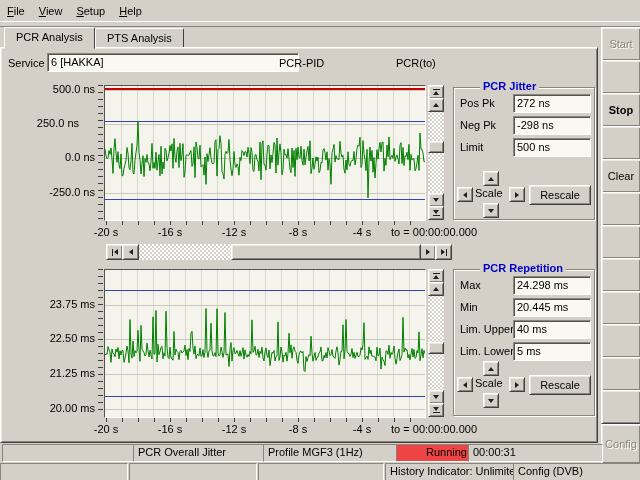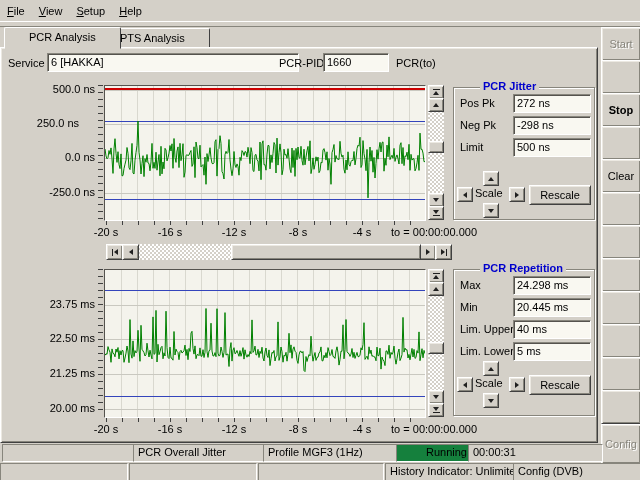--- a/index.html
+++ b/index.html
@@ -10,21 +10,21 @@
     box-shadow:inset 1px 1px 0 #ece9e2, inset -1px -1px 0 #87857c;}
   .sunken{background:#f9f8f1;border:1px solid;border-color:#87857c #fff #fff #87857c;
     box-shadow:inset 1px 1px 0 #55534e;}
   
   .menubar{position:absolute;left:0;top:0;width:640px;height:21px;display:flex;align-items:center;}
   .menu-item{padding:2px 7px;cursor:default;}
   .menu-edge{position:absolute;left:0;top:21px;width:640px;height:4px;
     border-top:1px solid #fff;border-bottom:1px solid #87857c;}
   .tab{position:absolute;background:#d4d0c8;border:1px solid;
     border-color:#fff #404040 #d4d0c8 #fff;border-radius:2px 2px 0 0;
-    line-height:19px;padding:0 24px;}
+    line-height:19px;padding:0 11px;}
   .tab.inactive{border-bottom:1px solid #404040;background:#d4d0c8;}
   .panel{position:absolute;left:0;top:47px;width:596px;height:394px;}
   
   .lbl{position:absolute;white-space:nowrap;}
   .field{position:absolute;height:15px;padding:1px 3px;line-height:14px;
     white-space:pre;overflow:hidden;}
   
   .groupbox{position:absolute;border:1px solid #87857c;
     box-shadow:inset 1px 1px 0 #fff, 1px 1px 0 #fff;}
   .gtitle{position:absolute;top:-8px;left:6px;background:#d4d0c8;padding:0 3px;
@@ -80,21 +80,20 @@
   <div id="tabstrip">
       <div class="tab" style="left: 4px; top: 27px; height: 20px; position: absolute; z-index: 5;">PCR Analysis</div>
       <div class="tab inactive" style="left: 95px; top: 28px; height: 18px; position: absolute;">PTS Analysis</div>
     </div>
 
   <div class="panel raised">
 
     <span class="lbl" style="left:7px;top:9px">Service</span>
     <div class="field sunken" style="left:46px;top:5px;width:244px">6 [HAKKA]</div>
     <span class="lbl" style="left:278px;top:9px">PCR-PID</span>
-    <div class="field sunken" style="left:322px;top:5px;width:58px">1660</div>
     <span class="lbl" style="left:395px;top:9px">PCR(to)</span>
 
     <div id="charts">
         <div class="ytick" style="left: 32px; top: 35px; width: 62px; position: absolute;">500.0 ns</div>
         <div class="ytick" style="left: 16px; top: 69px; width: 62px; position: absolute;">250.0 ns</div>
         <div class="ytick" style="left: 32px; top: 103px; width: 62px; position: absolute;">0.0 ns</div>
         <div class="ytick" style="left: 32px; top: 138px; width: 62px; position: absolute;">-250.0 ns</div>
         <div class="ytickstrip" style="left: 97px; top: 37px; width: 5px; height: 134px; position: absolute;"></div>
         <div class="plot" style="left: 103px; top: 37px; width: 320px; height: 134px; position: absolute;"><svg width="320" height="134">
             <line x1="16" y1="0" x2="16" y2="134" stroke="#d9d8cf" stroke-width="1" shape-rendering="crispEdges"></line>
@@ -293,21 +292,21 @@
       <div class="btn raised" style="left: 601px; top: 324px; width: 38px; height: 32px; position: absolute;"></div>
       <div class="btn raised" style="left: 601px; top: 357px; width: 38px; height: 32px; position: absolute;"></div>
       <div class="btn raised" style="left: 601px; top: 390px; width: 38px; height: 32px; position: absolute;"></div>
       <div class="btn raised disabled" style="left: 601px; top: 424px; width: 38px; height: 38px; position: absolute;">Config</div>
     </div>
 
   <div id="status1">
       <div class="statuspanel" style="left: 2px; top: 444px; width: 126px; height: 14px; position: absolute;"></div>
       <div class="statuspanel" style="left: 133px; top: 444px; width: 125px; height: 14px; position: absolute;">PCR Overall Jitter</div>
       <div class="statuspanel" style="left: 263px; top: 444px; width: 128px; height: 14px; position: absolute;">Profile MGF3 (1Hz)</div>
-      <div class="statuspanel" style="left: 396px; top: 444px; width: 66px; height: 14px; position: absolute; background: #15803d; padding-left: 29px;">Running</div>
+      <div class="statuspanel" style="left: 396px; top: 444px; width: 66px; height: 14px; position: absolute; background: #ef4444; padding-left: 29px;">Running</div>
       <div class="statuspanel" style="left: 468px; top: 444px; width: 125px; height: 14px; position: absolute;">00:00:31</div>
     </div>
   <div id="status2">
       <div class="statuspanel" style="left: 0px; top: 463px; width: 118px; height: 14px; position: absolute;"></div>
       <div class="statuspanel" style="left: 129px; top: 463px; width: 118px; height: 14px; position: absolute;"></div>
       <div class="statuspanel" style="left: 258px; top: 463px; width: 116px; height: 14px; position: absolute;"></div>
       <div class="statuspanel" style="left: 385px; top: 463px; width: 120px; height: 14px; position: absolute;">History Indicator: Unlimited</div>
       <div class="statuspanel" style="left: 513px; top: 463px; width: 123px; height: 14px; position: absolute;">Config (DVB)</div>
     </div>
 

